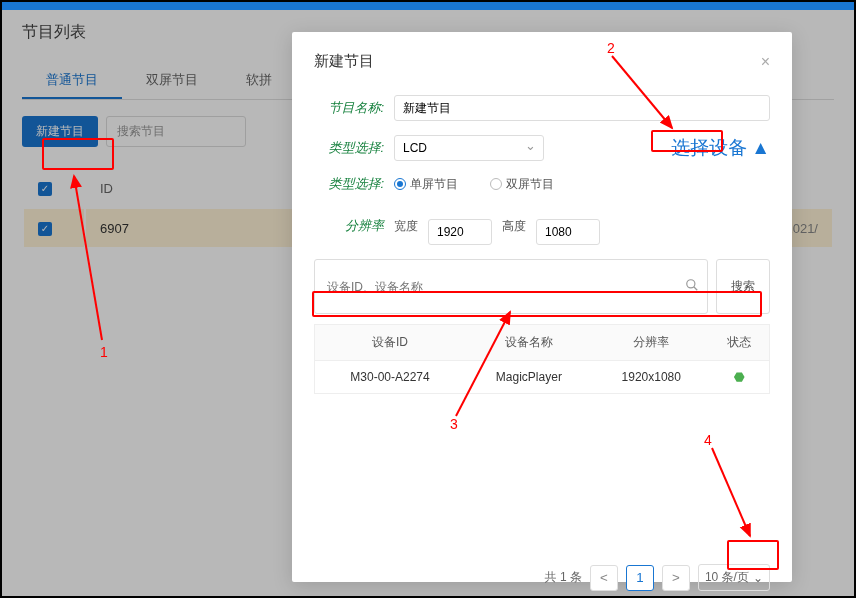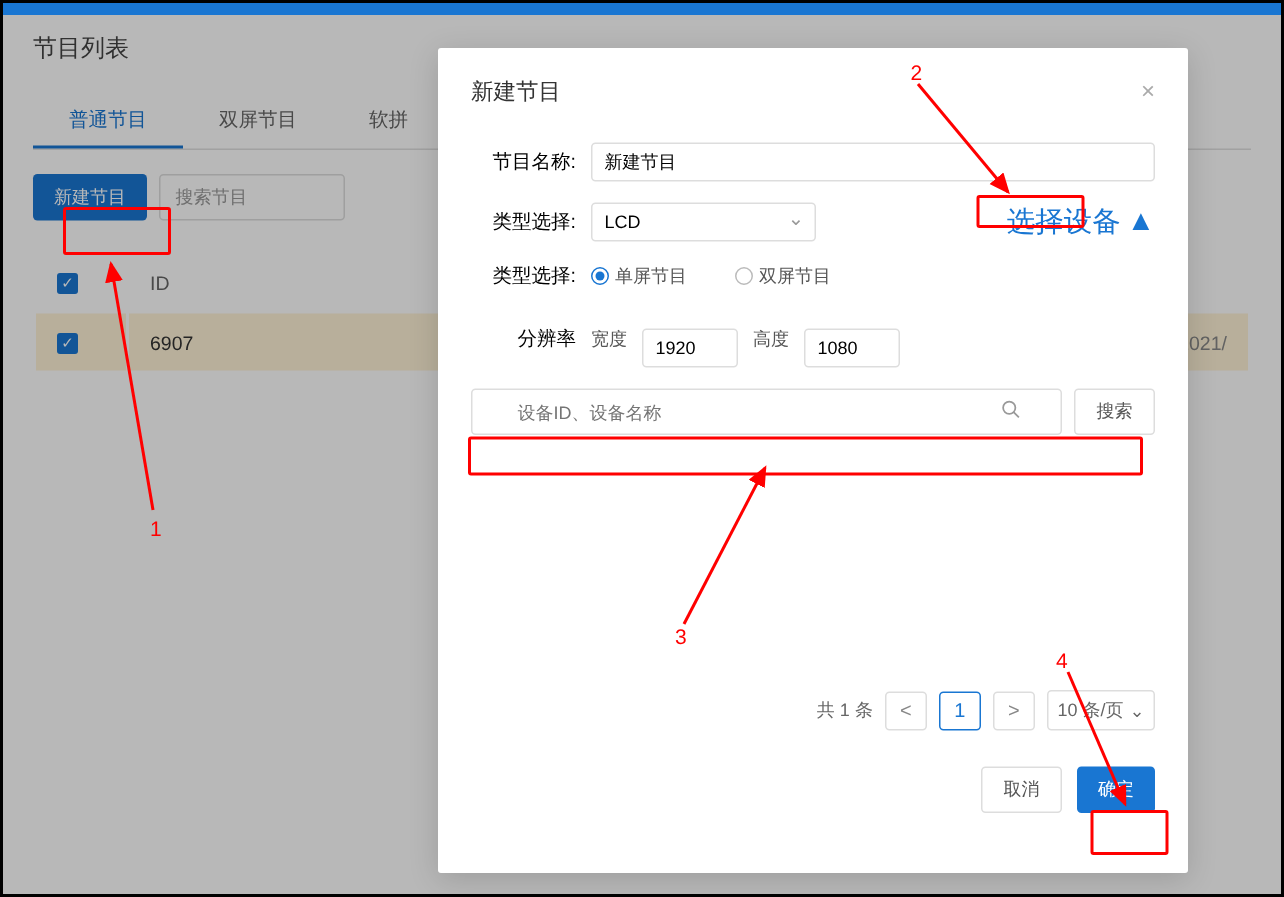--- a/index.html
+++ b/index.html
@@ -53,21 +53,21 @@
   border: none;
   padding: 7px 14px;
   border-radius: 3px;
   font-size: 12px;
   cursor: pointer;
 }
 .search-box {
   border: 1px solid #ddd;
   padding: 6px 10px;
   border-radius: 3px;
-  width: 124px;
+  width: 140px;
   font-size: 12px;
   color: #999;
 }
 .bg-table {
   width: 100%;
 }
 .bg-table th, .bg-table td {
   padding: 10px 14px;
   text-align: left;
   font-size: 13px;
@@ -122,22 +122,23 @@
 }
 .form-row {
   display: flex;
   align-items: center;
   margin-bottom: 14px;
   gap: 10px;
 }
 .form-label {
   width: 70px;
   text-align: right;
-  color: #000000;
+  color: #15803d;
   font-size: 13px;
+  font-style: italic;
 }
 .form-input {
   border: 1px solid #ddd;
   padding: 5px 8px;
   border-radius: 3px;
   font-size: 12px;
   flex: 1;
 }
 .form-select {
   border: 1px solid #ddd;
@@ -215,36 +216,36 @@
   display: flex;
   gap: 8px;
   margin: 14px 0 10px;
 }
 .device-search {
   flex: 1;
   border: 1px solid #ddd;
   border-radius: 3px;
   display: flex;
   align-items: center;
-  padding: 0 26px;
+  padding: 0 8px;
 }
 .device-search input {
   border: none;
   outline: none;
   flex: 1;
   padding: 6px 4px;
   font-size: 12px;
 }
 .search-icon {
   color: #999;
 }
 .btn-plain {
   border: 1px solid #ddd;
   background: #fff;
-  padding: 6px 14px;
+  padding: 18px 14px;
   border-radius: 3px;
   font-size: 12px;
   cursor: pointer;
   color: #555;
 }
 .device-table {
   border: 1px solid #eee;
   width: 100%;
   border-collapse: collapse;
 }
@@ -414,20 +415,36 @@
       <span class="search-icon">
         <svg width="14" height="14" viewBox="0 0 24 24" fill="none" stroke="#999" stroke-width="2">
             <circle cx="10" cy="10" r="7"></circle>
             <line x1="21" y1="21" x2="15" y2="15"></line>
           </svg>
       </span>
     </div>
     <button class="btn-plain">搜索</button>
   </div>
 
+  <table class="device-table">
+    <tbody>
+        <tr>
+      <th>设备ID</th>
+      <th>设备名称</th>
+      <th>分辨率</th>
+      <th>状态</th>
+    </tr>
+    <tr>
+      <td>M30-00-A2274</td>
+      <td>MagicPlayer</td>
+      <td>1920x1080</td>
+      <td class="status-on">⬣</td>
+    </tr>
+  </tbody>
+    </table>
 
   <div class="pager">
     <span>共 1 条</span>
     <button class="pager-btn">&lt;</button>
     <button class="pager-btn current">1</button>
     <button class="pager-btn">&gt;</button>
     <span class="page-size">
       <span>10 条/页</span>
       <span>⌄</span>
     </span>

